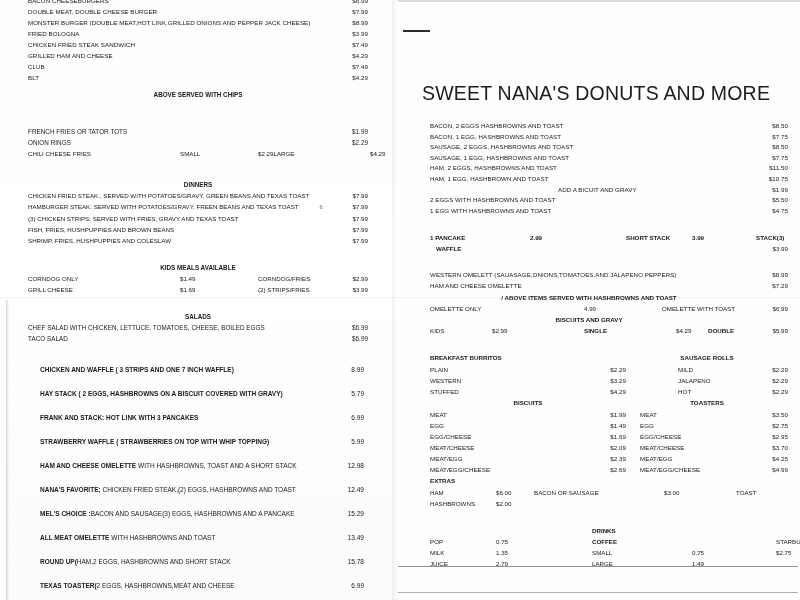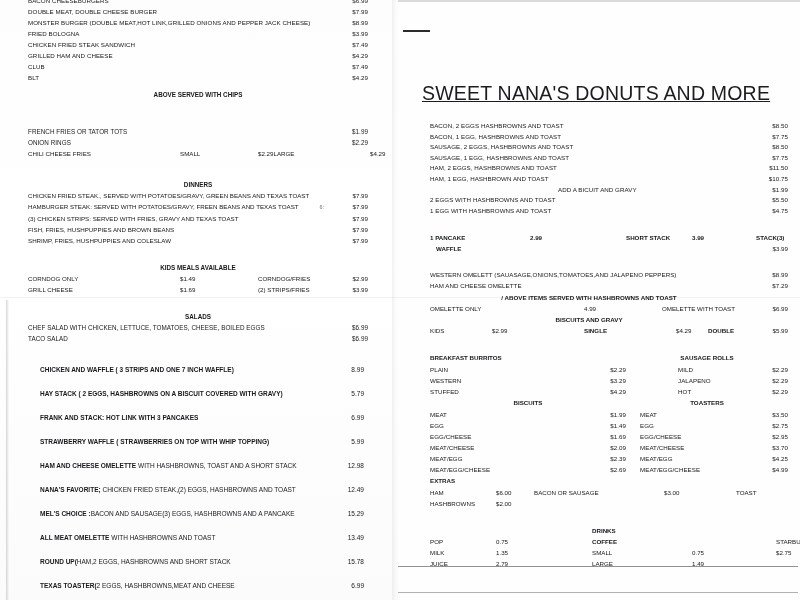--- a/index.html
+++ b/index.html
@@ -105,21 +105,20 @@
   .feature .fpr{flex:0 0 38px;text-align:right;font-weight:normal;}
 
   
   .rp-title{
     font-size:19.5px;
     letter-spacing:.2px;
     font-weight:normal;
     padding-left:10px;
     color:#1b1c1e;
     white-space:nowrap;
-    text-decoration:underline;
   }
   .rp{padding-left:18px;padding-right:8px;}
   .rp .row{font-size:6.2px;line-height:10.6px;}
   .rp .pr{flex:0 0 46px;}
 
   .r4{display:flex;align-items:baseline;font-size:6.2px;line-height:11px;white-space:nowrap;}
   .r4 .a{flex:0 0 100px;}
   .r4 .bcol{flex:0 0 96px;}
   .r4 .c{flex:0 0 66px;}
   .r4 .d{flex:0 0 64px;}

